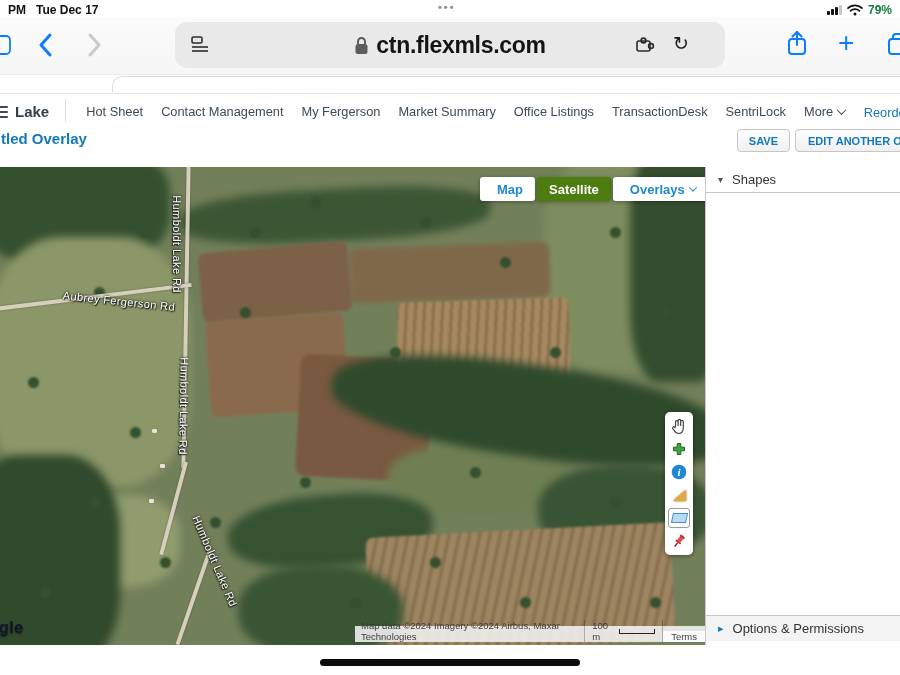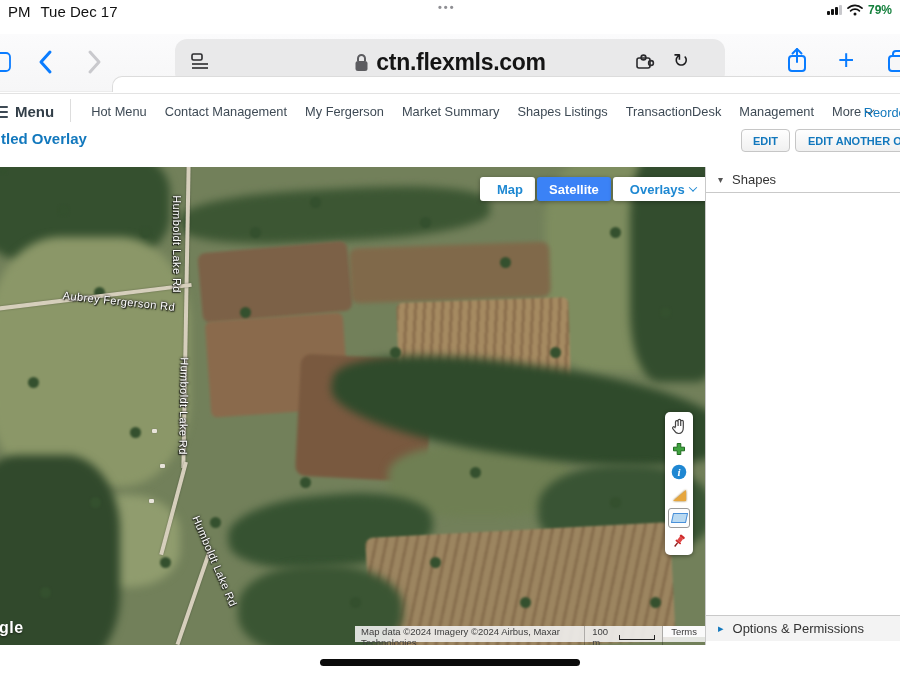--- a/index.html
+++ b/index.html
@@ -3,32 +3,32 @@
 <meta charset="utf-8">
 <style>
   * { margin:0; padding:0; box-sizing:border-box; }
   html,body { background:#fff; }
   body { font-family:"Liberation Sans", sans-serif; }
   #page { position:relative; width:900px; height:675px; overflow:hidden; background:#fff; }
 
   
   .status-bar { position:absolute; top:0; left:0; width:900px; height:22px; background:#fff;
     display:flex; align-items:center; }
-  .status-left { position:absolute; left:8px; top:3px; font-size:15px; font-weight:normal; color:#111;
+  .status-left { position:absolute; left:8px; top:3px; font-size:12px; font-weight:bold; color:#111;
     display:flex; gap:10px; }
   .status-dots { position:absolute; left:438px; top:1px; color:#8e8e93; font-size:11px; letter-spacing:2px; font-weight:bold; }
   .status-right { position:absolute; right:8px; top:3px; display:flex; align-items:center; gap:5px; }
   .sig { display:flex; align-items:flex-end; gap:1.5px; height:10px; }
   .sig i { display:block; width:2.5px; border-radius:1px; background:#111; }
   .sig i:nth-child(1){height:4px;} .sig i:nth-child(2){height:6px;}
   .sig i:nth-child(3){height:8px;} .sig i:nth-child(4){height:10px; background:#c8c8cc;}
   .battery-txt { font-size:12px; font-weight:600; color:#15803d; }
 
   
-  .browser-bar { position:absolute; top:34px; left:0; width:900px; height:58px;
+  .browser-bar { position:absolute; top:17px; left:0; width:900px; height:58px;
     background:linear-gradient(#fbfbfc,#f6f6f7); border-bottom:1px solid #ececec; }
   .tb-icon { position:absolute; background:none; border:none; cursor:pointer; }
   .url-field { position:absolute; left:175px; top:5px; width:550px; height:46px;
     background:#e9e9ea; border-radius:12px; display:flex; align-items:center; justify-content:center; }
   .url-center { display:flex; align-items:center; gap:7px; }
   .url-text { font-size:23px; font-weight:bold; color:#141414; letter-spacing:-0.3px; }
   .page-hint { position:absolute; left:112px; top:76px; width:800px; height:16px;
     background:#fff; border:1px solid #dcdcdc; border-bottom:none; border-radius:10px 10px 0 0; }
 
   
@@ -107,42 +107,42 @@
   .rl-h1 { left:118px; top:71px;  transform:rotate(90deg); }
   .rl-a  { left:60px;  top:128px; transform:rotate(6deg); }
   .rl-h2 { left:125px; top:233px; transform:rotate(91deg); }
   .rl-h3 { left:156px; top:388px; transform:rotate(67deg); }
 
   .map-type { position:absolute; left:480px; top:10px; display:flex; gap:2px; }
   .mt-btn { height:24px; padding:0 12px; font-size:13px; font-weight:bold; border:none; border-radius:3px;
     box-shadow:0 1px 4px rgba(0,0,0,.35); cursor:pointer; font-family:"Liberation Sans",sans-serif;
     display:flex; align-items:center; gap:5px; }
   .mt-light { background:#fff; color:#1e88d2;padding-left:17px; }
-  .mt-dark  { background:#3b82f6; color:#fff; }
+  .mt-dark  { background:#4d7c0f; color:#fff; }
   .chev-blue { width:6px; height:6px; border-right:1.8px solid #1e88d2; border-bottom:1.8px solid #1e88d2;
     transform:rotate(45deg) translate(-1px,-1px); }
 
   .tool-palette { position:absolute; left:665px; top:245px; width:28px; background:#fff; border-radius:5px;
     box-shadow:0 1px 4px rgba(0,0,0,.4); display:flex; flex-direction:column; align-items:center; padding:4px 0; gap:3px; }
   .tool { width:22px; height:20px; display:flex; align-items:center; justify-content:center; cursor:pointer;
     background:none; border:none; }
   .tool.selected { border:1px solid #9a9a9a; border-radius:3px; background:#fdfdfd; }
   .tri-measure { width:0; height:0; border-left:13px solid transparent; border-bottom:11px solid #e6a63d;
     filter:drop-shadow(0 0 1px #8a6010); }
   .poly-shape { width:15px; height:10px; background:#b9d9f1; border:1.5px solid #4a90d9; transform:skewX(-12deg); }
 
-  .attribution { position:absolute; left:355px; right:0; bottom:3px; height:16px; display:flex; align-items:flex-start;
+  .attribution { position:absolute; left:355px; right:0; bottom:3px; height:16px; display:flex; align-items:flex-end;
     font-size:9.5px; color:#3c3c3c; background:rgba(242,242,242,.88); }
   .attr-text { display:flex; align-items:center; padding:0 6px; }
   .attr-scale { display:flex; align-items:center; gap:5px; padding:0 7px;
     border-left:1px solid rgba(0,0,0,.25); border-right:1px solid rgba(0,0,0,.25); }
   .scale-rule { width:42px; height:5px; border:1px solid #222; border-top:none; }
   .attr-terms { display:flex; align-items:center; padding:0 8px; background:rgba(252,252,252,.92); cursor:pointer; }
 
-  .google-logo { position:absolute; left:-1px; bottom:8px; color:#ffffff; font-size:16px; font-weight:bold;
+  .google-logo { position:absolute; left:-1px; bottom:8px; color:#0f172a; font-size:16px; font-weight:bold;
     letter-spacing:.5px; text-shadow:0 1px 2px rgba(0,0,0,.55); cursor:pointer; }
 
   .watermark { position:absolute; left:2px; top:630px; font-size:21px; font-weight:bold; letter-spacing:2px;
     color:transparent; -webkit-text-stroke:1.1px #dedede; text-shadow:0 0 1px rgba(120,120,120,.25); z-index:6; }
 
   
   .sidebar { position:relative; width:195px; height:478px; background:#fff; border-left:1px solid #c9c9c9;
     display:flex; flex-direction:column; }
   .sb-header { height:26px; display:flex; align-items:center; gap:9px; padding-left:12px;
     border-bottom:1px solid #c9c9c9; cursor:pointer; }
@@ -246,42 +246,42 @@
 
   <div class="page-hint"></div>
 
   <div class="nav-bar">
     <div class="menu-btn">
       <span class="hamburger">
           <i></i>
           <i></i>
           <i></i>
         </span>
-      <span class="menu-label">Menu</span>
+      <span class="menu-label">Lake</span>
     </div>
     <div class="nav-divider"></div>
     <div class="nav-items">
-      <span class="nav-item">Hot Menu</span>
+      <span class="nav-item">Hot Sheet</span>
       <span class="nav-item">Contact Management</span>
       <span class="nav-item">My Fergerson</span>
       <span class="nav-item">Market Summary</span>
-      <span class="nav-item">Shapes Listings</span>
+      <span class="nav-item">Office Listings</span>
       <span class="nav-item">TransactionDesk</span>
-      <span class="nav-item">Management</span>
+      <span class="nav-item">SentriLock</span>
       <span class="nav-more">
         <span>More</span>
         <span class="chev-down"></span>
       </span>
     </div>
     <span class="reorder">Reorder</span>
   </div>
 
   <div class="overlay-bar">
     <span class="overlay-title">tled Overlay</span>
-    <button class="ov-btn btn-save">EDIT</button>
+    <button class="ov-btn btn-save">SAVE</button>
     <button class="ov-btn btn-edit">EDIT ANOTHER OVER</button>
   </div>
 
   <div class="content">
 
     <div class="map">
       <div class="terrain" style="inset:0;">
         <div class="blob t-forest-tl"></div>
         <div class="blob t-pasture-l"></div>
         <div class="blob t-pasture-tr"></div>

